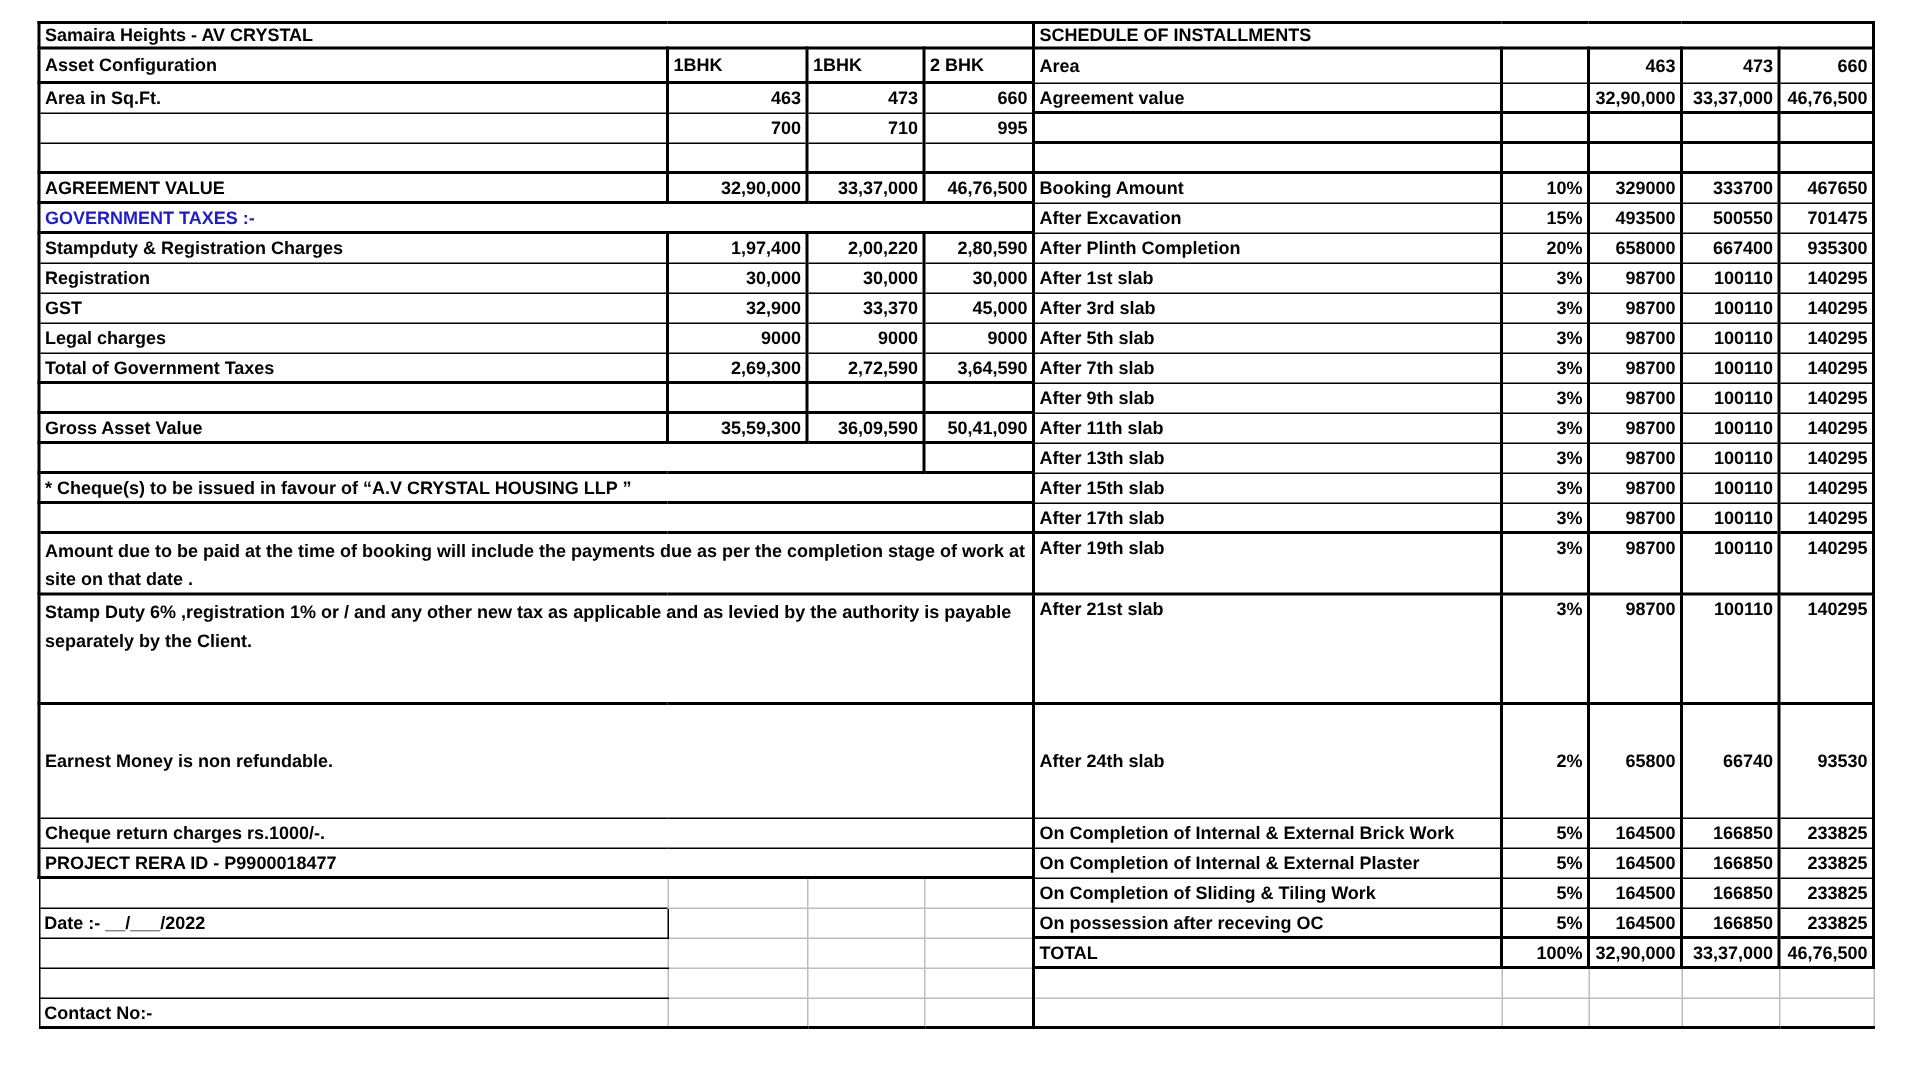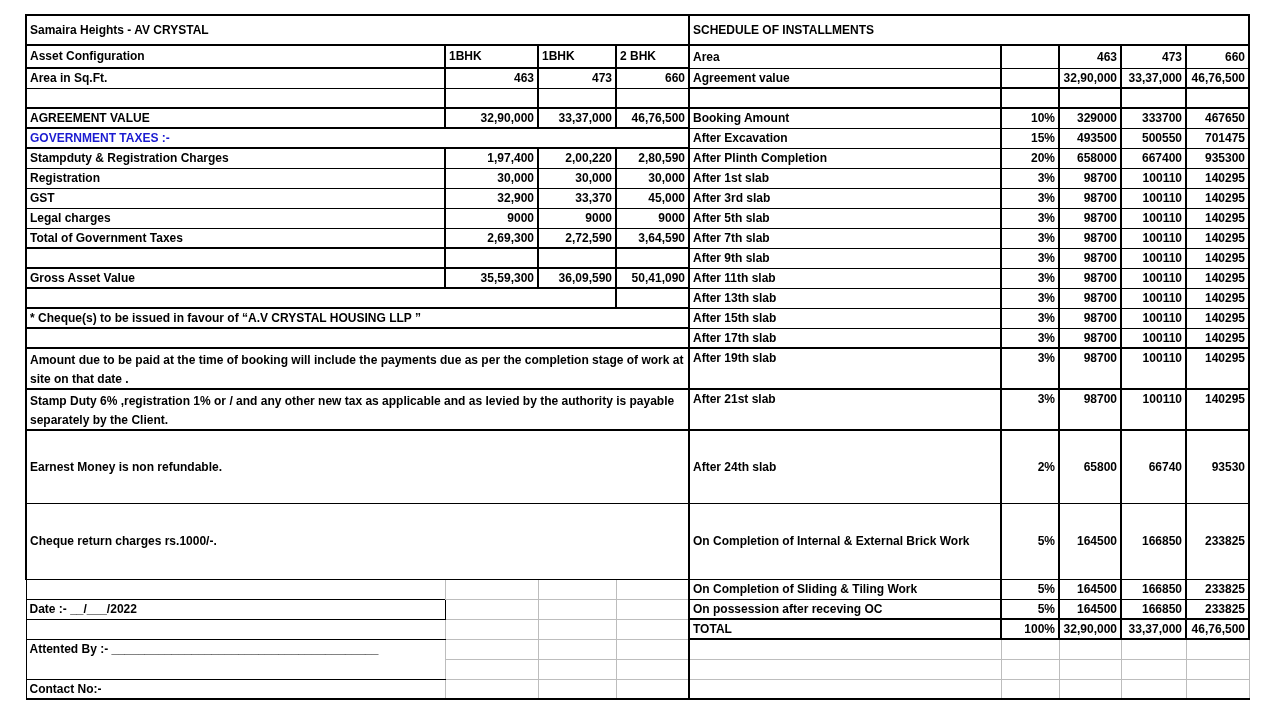--- a/index.html
+++ b/index.html
@@ -2,21 +2,21 @@
 <html><head>
 <meta charset="utf-8">
 <style>
   html,body{margin:0;padding:0;background:#fff;}
   .page{position:relative;width:1270px;height:717px;background:#fff;overflow:hidden;
         font-family:"Liberation Sans",sans-serif;}
   table.sheet{border-collapse:collapse;table-layout:fixed;margin:14px 0 0 25px;empty-cells:show;}
   col.w0{width:419px}col.w1{width:93px}col.w2{width:78px}col.w3{width:73px}
   col.w4{width:312px}col.w5{width:58px}col.w6{width:62px}col.w7{width:65px}col.w8{width:63px}
   tr{height:20px;}
-  tr:nth-child(1){height:30px}
+  tr:nth-child(1){height:17px}
   tr:nth-child(2){height:23px}
   tr:nth-child(19){height:73px}
   tr:nth-child(20){height:76px}
   td{font-weight:bold;font-size:12px;color:#000;padding:0 3px;vertical-align:middle;
      white-space:nowrap;overflow:hidden;line-height:1.2;}
   td.ar{text-align:right}
   td.al{text-align:left}
   td.vtop{vertical-align:top;padding-top:2px;}
   td.note{white-space:normal;overflow:visible;line-height:1.55;}
   td.nw{white-space:nowrap;overflow:visible;}
@@ -59,20 +59,31 @@
           <td class="ar" style="border-right: 2px solid rgb(0, 0, 0); border-bottom: 1px solid rgb(0, 0, 0); border-left: 2px solid rgb(0, 0, 0);">463</td>
           <td class="ar" style="border-right: 2px solid rgb(0, 0, 0); border-bottom: 1px solid rgb(0, 0, 0); border-left: 2px solid rgb(0, 0, 0);">473</td>
           <td class="ar" style="border-right: 2px solid rgb(0, 0, 0); border-bottom: 1px solid rgb(0, 0, 0); border-left: 2px solid rgb(0, 0, 0);">660</td>
           <td class="al" style="border-right: 2px solid rgb(0, 0, 0); border-bottom: 2px solid rgb(0, 0, 0); border-left: 2px solid rgb(0, 0, 0);">Agreement value</td>
           <td class="al" style="border-right: 2px solid rgb(0, 0, 0); border-bottom: 2px solid rgb(0, 0, 0); border-left: 2px solid rgb(0, 0, 0);"></td>
           <td class="ar" style="border-right: 2px solid rgb(0, 0, 0); border-bottom: 2px solid rgb(0, 0, 0); border-left: 2px solid rgb(0, 0, 0);">32,90,000</td>
           <td class="ar" style="border-right: 2px solid rgb(0, 0, 0); border-bottom: 2px solid rgb(0, 0, 0); border-left: 2px solid rgb(0, 0, 0);">33,37,000</td>
           <td class="ar" style="border-right: 2px solid rgb(0, 0, 0); border-bottom: 2px solid rgb(0, 0, 0); border-left: 2px solid rgb(0, 0, 0);">46,76,500</td>
         </tr>
         <tr>
+          <td class="al" style="border-right: 2px solid rgb(0, 0, 0); border-bottom: 1px solid rgb(0, 0, 0); border-left: 2px solid rgb(0, 0, 0);"></td>
+          <td class="ar" style="border-right: 2px solid rgb(0, 0, 0); border-bottom: 1px solid rgb(0, 0, 0); border-left: 2px solid rgb(0, 0, 0);">700</td>
+          <td class="ar" style="border-right: 2px solid rgb(0, 0, 0); border-bottom: 1px solid rgb(0, 0, 0); border-left: 2px solid rgb(0, 0, 0);">710</td>
+          <td class="ar" style="border-right: 2px solid rgb(0, 0, 0); border-bottom: 1px solid rgb(0, 0, 0); border-left: 2px solid rgb(0, 0, 0);">995</td>
+          <td class="al" style="border-right: 2px solid rgb(0, 0, 0); border-bottom: 2px solid rgb(0, 0, 0); border-left: 2px solid rgb(0, 0, 0);"></td>
+          <td class="al" style="border-right: 2px solid rgb(0, 0, 0); border-bottom: 2px solid rgb(0, 0, 0); border-left: 2px solid rgb(0, 0, 0);"></td>
+          <td class="al" style="border-right: 2px solid rgb(0, 0, 0); border-bottom: 2px solid rgb(0, 0, 0); border-left: 2px solid rgb(0, 0, 0);"></td>
+          <td class="al" style="border-right: 2px solid rgb(0, 0, 0); border-bottom: 2px solid rgb(0, 0, 0); border-left: 2px solid rgb(0, 0, 0);"></td>
+          <td class="al" style="border-right: 2px solid rgb(0, 0, 0); border-bottom: 2px solid rgb(0, 0, 0); border-left: 2px solid rgb(0, 0, 0);"></td>
+        </tr>
+        <tr>
           <td class="al" style="border-right: 2px solid rgb(0, 0, 0); border-bottom: 2px solid rgb(0, 0, 0); border-left: 2px solid rgb(0, 0, 0);"></td>
           <td class="al" style="border-right: 2px solid rgb(0, 0, 0); border-bottom: 2px solid rgb(0, 0, 0); border-left: 2px solid rgb(0, 0, 0);"></td>
           <td class="al" style="border-right: 2px solid rgb(0, 0, 0); border-bottom: 2px solid rgb(0, 0, 0); border-left: 2px solid rgb(0, 0, 0);"></td>
           <td class="al" style="border-right: 2px solid rgb(0, 0, 0); border-bottom: 2px solid rgb(0, 0, 0); border-left: 2px solid rgb(0, 0, 0);"></td>
           <td class="al" style="border-right: 2px solid rgb(0, 0, 0); border-bottom: 2px solid rgb(0, 0, 0); border-left: 2px solid rgb(0, 0, 0);"></td>
           <td class="al" style="border-right: 2px solid rgb(0, 0, 0); border-bottom: 2px solid rgb(0, 0, 0); border-left: 2px solid rgb(0, 0, 0);"></td>
           <td class="al" style="border-right: 2px solid rgb(0, 0, 0); border-bottom: 2px solid rgb(0, 0, 0); border-left: 2px solid rgb(0, 0, 0);"></td>
           <td class="al" style="border-right: 2px solid rgb(0, 0, 0); border-bottom: 2px solid rgb(0, 0, 0); border-left: 2px solid rgb(0, 0, 0);"></td>
           <td class="al" style="border-right: 2px solid rgb(0, 0, 0); border-bottom: 2px solid rgb(0, 0, 0); border-left: 2px solid rgb(0, 0, 0);"></td>
         </tr>
@@ -223,20 +234,28 @@
         </tr>
         <tr>
           <td colspan="4" class="al" style="border-right: 2px solid rgb(0, 0, 0); border-bottom: 1px solid rgb(0, 0, 0); border-left: 2px solid rgb(0, 0, 0);">Cheque return charges rs.1000/-.</td>
           <td class="al" style="border-right: 2px solid rgb(0, 0, 0); border-bottom: 1px solid rgb(0, 0, 0); border-left: 2px solid rgb(0, 0, 0);">On Completion of Internal &amp; External Brick Work</td>
           <td class="ar" style="border-right: 2px solid rgb(0, 0, 0); border-bottom: 1px solid rgb(0, 0, 0); border-left: 2px solid rgb(0, 0, 0);">5%</td>
           <td class="ar" style="border-right: 2px solid rgb(0, 0, 0); border-bottom: 1px solid rgb(0, 0, 0); border-left: 2px solid rgb(0, 0, 0);">164500</td>
           <td class="ar" style="border-right: 2px solid rgb(0, 0, 0); border-bottom: 1px solid rgb(0, 0, 0); border-left: 2px solid rgb(0, 0, 0);">166850</td>
           <td class="ar" style="border-right: 2px solid rgb(0, 0, 0); border-bottom: 1px solid rgb(0, 0, 0); border-left: 2px solid rgb(0, 0, 0);">233825</td>
         </tr>
         <tr>
+          <td colspan="4" class="al" style="border-right: 2px solid rgb(0, 0, 0); border-bottom: 2px solid rgb(0, 0, 0); border-left: 2px solid rgb(0, 0, 0);">PROJECT RERA ID - P9900018477</td>
+          <td class="al" style="border-right: 2px solid rgb(0, 0, 0); border-bottom: 1px solid rgb(0, 0, 0); border-left: 2px solid rgb(0, 0, 0);">On Completion of Internal &amp; External Plaster</td>
+          <td class="ar" style="border-right: 2px solid rgb(0, 0, 0); border-bottom: 1px solid rgb(0, 0, 0); border-left: 2px solid rgb(0, 0, 0);">5%</td>
+          <td class="ar" style="border-right: 2px solid rgb(0, 0, 0); border-bottom: 1px solid rgb(0, 0, 0); border-left: 2px solid rgb(0, 0, 0);">164500</td>
+          <td class="ar" style="border-right: 2px solid rgb(0, 0, 0); border-bottom: 1px solid rgb(0, 0, 0); border-left: 2px solid rgb(0, 0, 0);">166850</td>
+          <td class="ar" style="border-right: 2px solid rgb(0, 0, 0); border-bottom: 1px solid rgb(0, 0, 0); border-left: 2px solid rgb(0, 0, 0);">233825</td>
+        </tr>
+        <tr>
           <td class="al" style="border-right: 1px solid rgb(189, 189, 189); border-left: 1px solid rgb(0, 0, 0);"></td>
           <td class="al" style="border-right: 1px solid rgb(189, 189, 189); border-bottom: 1px solid rgb(189, 189, 189); border-left: 1px solid rgb(189, 189, 189);"></td>
           <td class="al" style="border-right: 1px solid rgb(189, 189, 189); border-bottom: 1px solid rgb(189, 189, 189); border-left: 1px solid rgb(189, 189, 189);"></td>
           <td class="al" style="border-right: 1px solid rgb(189, 189, 189); border-bottom: 1px solid rgb(189, 189, 189); border-left: 1px solid rgb(189, 189, 189);"></td>
           <td class="al" style="border-right: 2px solid rgb(0, 0, 0); border-bottom: 1px solid rgb(0, 0, 0); border-left: 2px solid rgb(0, 0, 0);">On Completion of Sliding &amp; Tiling Work</td>
           <td class="ar" style="border-right: 2px solid rgb(0, 0, 0); border-bottom: 1px solid rgb(0, 0, 0); border-left: 2px solid rgb(0, 0, 0);">5%</td>
           <td class="ar" style="border-right: 2px solid rgb(0, 0, 0); border-bottom: 1px solid rgb(0, 0, 0); border-left: 2px solid rgb(0, 0, 0);">164500</td>
           <td class="ar" style="border-right: 2px solid rgb(0, 0, 0); border-bottom: 1px solid rgb(0, 0, 0); border-left: 2px solid rgb(0, 0, 0);">166850</td>
           <td class="ar" style="border-right: 2px solid rgb(0, 0, 0); border-bottom: 1px solid rgb(0, 0, 0); border-left: 2px solid rgb(0, 0, 0);">233825</td>
         </tr>
@@ -256,31 +275,20 @@
           <td class="al" style="border-right: 1px solid rgb(189, 189, 189); border-bottom: 1px solid rgb(189, 189, 189); border-left: 1px solid rgb(189, 189, 189);"></td>
           <td class="al" style="border-right: 1px solid rgb(189, 189, 189); border-bottom: 1px solid rgb(189, 189, 189); border-left: 1px solid rgb(189, 189, 189);"></td>
           <td class="al" style="border-right: 1px solid rgb(189, 189, 189); border-bottom: 1px solid rgb(189, 189, 189); border-left: 1px solid rgb(189, 189, 189);"></td>
           <td class="al" style="border-width: 2px; border-style: solid; border-color: rgb(0, 0, 0);">TOTAL</td>
           <td class="ar" style="border-width: 2px; border-style: solid; border-color: rgb(0, 0, 0);">100%</td>
           <td class="ar" style="border-width: 2px; border-style: solid; border-color: rgb(0, 0, 0);">32,90,000</td>
           <td class="ar" style="border-width: 2px; border-style: solid; border-color: rgb(0, 0, 0);">33,37,000</td>
           <td class="ar" style="border-width: 2px; border-style: solid; border-color: rgb(0, 0, 0);">46,76,500</td>
         </tr>
         <tr>
-          <td class="al" style="border-right: 1px solid rgb(189, 189, 189); border-left: 1px solid rgb(0, 0, 0);">Attented By :- ________________________________________</td>
-          <td class="al" style="border-right: 1px solid rgb(189, 189, 189); border-bottom: 1px solid rgb(189, 189, 189); border-left: 1px solid rgb(189, 189, 189);"></td>
-          <td class="al" style="border-right: 1px solid rgb(189, 189, 189); border-bottom: 1px solid rgb(189, 189, 189); border-left: 1px solid rgb(189, 189, 189);"></td>
-          <td class="al" style="border-right: 1px solid rgb(189, 189, 189); border-bottom: 1px solid rgb(189, 189, 189); border-left: 1px solid rgb(189, 189, 189);"></td>
-          <td class="al" style="border-right: 1px solid rgb(189, 189, 189); border-bottom: 1px solid rgb(189, 189, 189); border-left: 2px solid rgb(0, 0, 0);"></td>
-          <td class="al" style="border-right: 1px solid rgb(189, 189, 189); border-bottom: 1px solid rgb(189, 189, 189); border-left: 1px solid rgb(189, 189, 189);"></td>
-          <td class="al" style="border-right: 1px solid rgb(189, 189, 189); border-bottom: 1px solid rgb(189, 189, 189); border-left: 1px solid rgb(189, 189, 189);"></td>
-          <td class="al" style="border-right: 1px solid rgb(189, 189, 189); border-bottom: 1px solid rgb(189, 189, 189); border-left: 1px solid rgb(189, 189, 189);"></td>
-          <td class="al" style="border-right: 1px solid rgb(189, 189, 189); border-bottom: 1px solid rgb(189, 189, 189); border-left: 1px solid rgb(189, 189, 189);"></td>
-        </tr>
-        <tr>
           <td class="al" style="border-right: 1px solid rgb(189, 189, 189); border-bottom: 1px solid rgb(0, 0, 0); border-left: 1px solid rgb(0, 0, 0);"></td>
           <td class="al" style="border-right: 1px solid rgb(189, 189, 189); border-bottom: 1px solid rgb(189, 189, 189); border-left: 1px solid rgb(189, 189, 189);"></td>
           <td class="al" style="border-right: 1px solid rgb(189, 189, 189); border-bottom: 1px solid rgb(189, 189, 189); border-left: 1px solid rgb(189, 189, 189);"></td>
           <td class="al" style="border-right: 1px solid rgb(189, 189, 189); border-bottom: 1px solid rgb(189, 189, 189); border-left: 1px solid rgb(189, 189, 189);"></td>
           <td class="al" style="border-right: 1px solid rgb(189, 189, 189); border-bottom: 1px solid rgb(189, 189, 189); border-left: 2px solid rgb(0, 0, 0);"></td>
           <td class="al" style="border-right: 1px solid rgb(189, 189, 189); border-bottom: 1px solid rgb(189, 189, 189); border-left: 1px solid rgb(189, 189, 189);"></td>
           <td class="al" style="border-right: 1px solid rgb(189, 189, 189); border-bottom: 1px solid rgb(189, 189, 189); border-left: 1px solid rgb(189, 189, 189);"></td>
           <td class="al" style="border-right: 1px solid rgb(189, 189, 189); border-bottom: 1px solid rgb(189, 189, 189); border-left: 1px solid rgb(189, 189, 189);"></td>
           <td class="al" style="border-right: 1px solid rgb(189, 189, 189); border-bottom: 1px solid rgb(189, 189, 189); border-left: 1px solid rgb(189, 189, 189);"></td>
         </tr>

